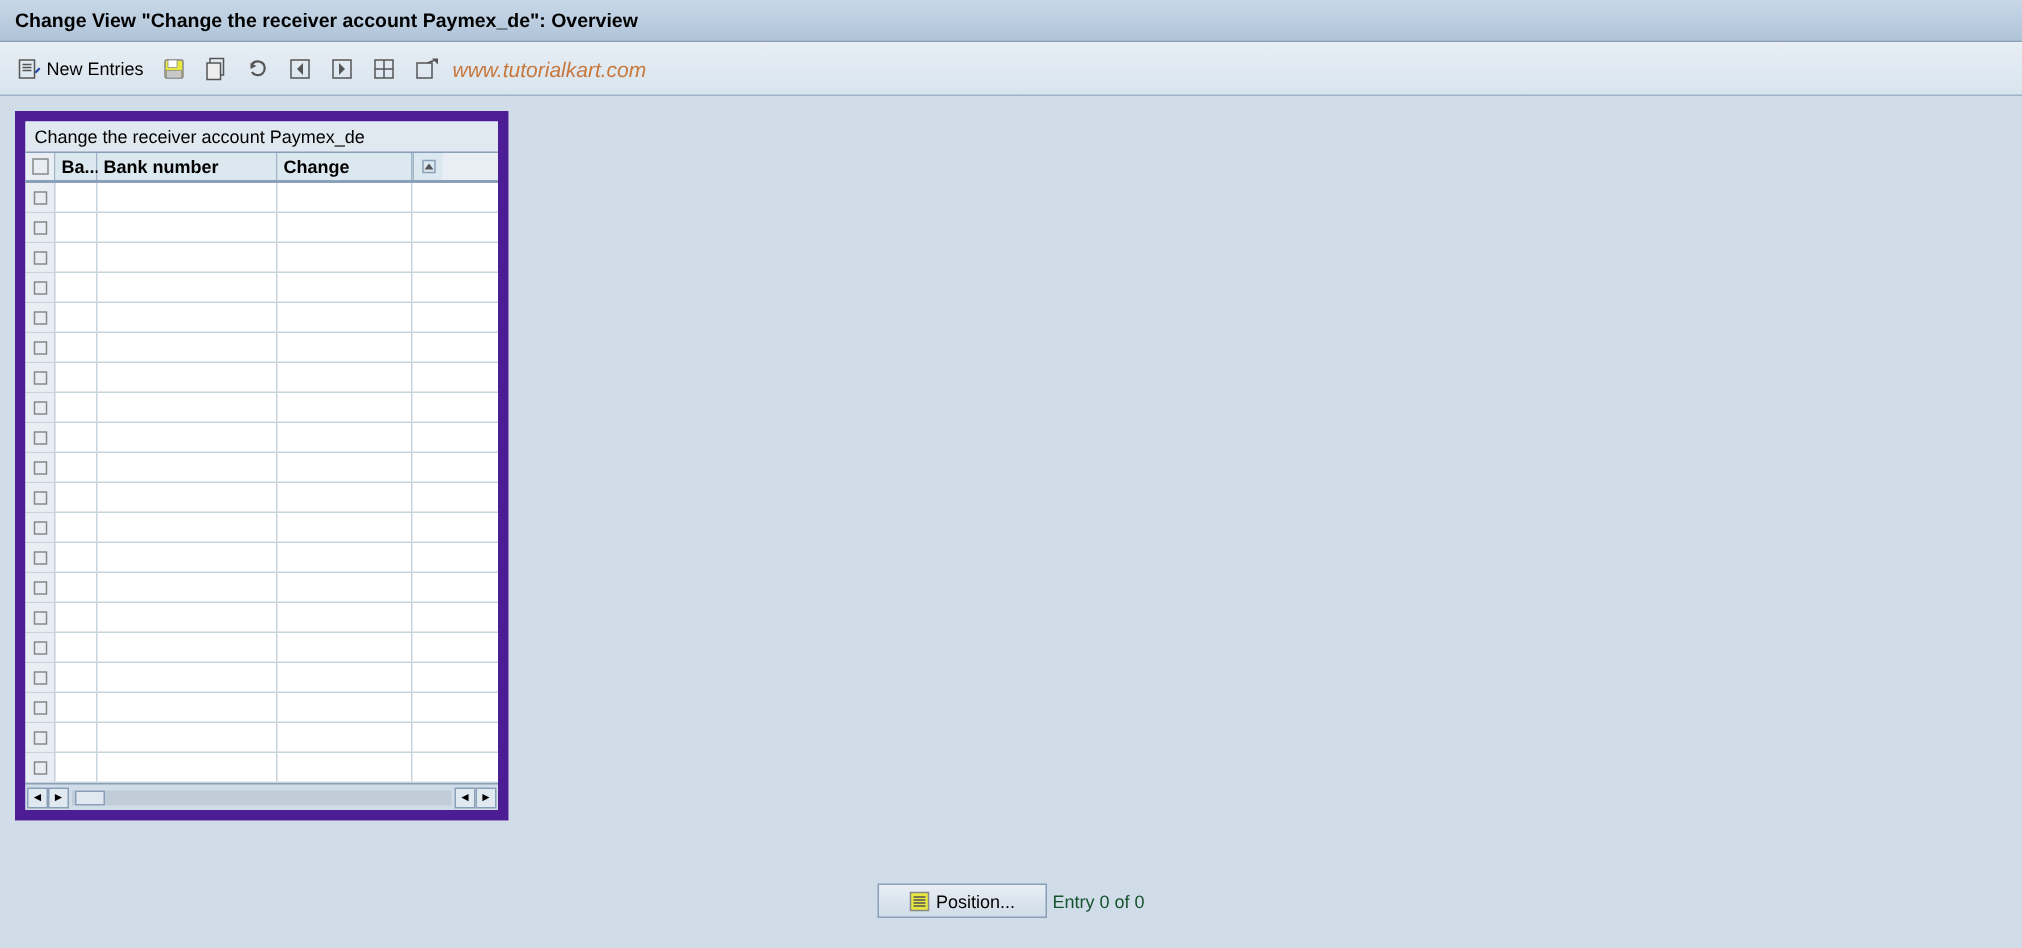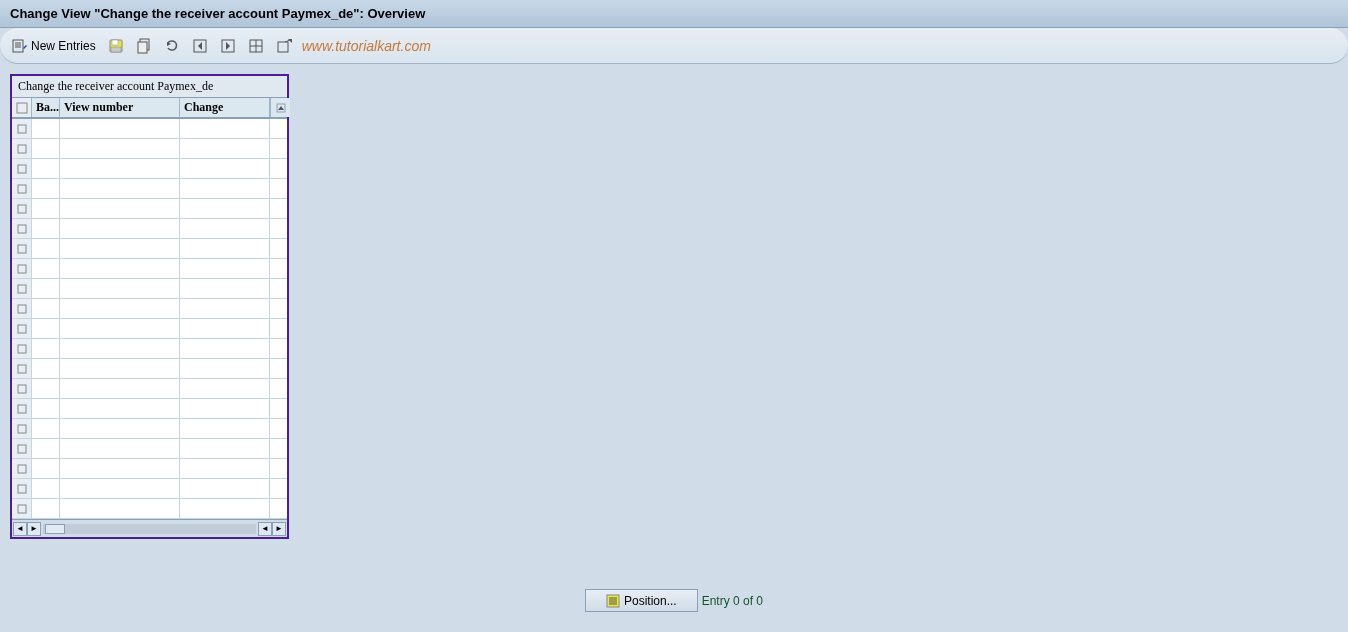--- a/index.html
+++ b/index.html
@@ -24,21 +24,20 @@
 
     
     #toolbar {
       background: linear-gradient(to bottom, #e8eef4, #d8e4ee);
       border-bottom: 1px solid #a0b4c8;
       padding: 4px 8px;
       display: flex;
       align-items: center;
       gap: 4px;
       height: 36px;
-      border-radius: 18px;
     }
 
     .toolbar-btn {
       display: flex;
       align-items: center;
       gap: 3px;
       padding: 2px 4px;
       background: transparent;
       border: none;
       cursor: pointer;
@@ -64,24 +63,23 @@
 
     
     #main-content {
       padding: 10px;
       background: #d0dce8;
     }
 
     
     #table-container {
       background: #fff;
-      border: 2px solid #4c1d95;
-      width: 279px;
+      border: 7px solid #4c1d95;
+      width: 329px;
       position: relative;
-      font-family: Liberation Serif, serif;
     }
 
     
     #table-header-label {
       background: #e0e8f0;
       border-bottom: 1px solid #8aa0b8;
       padding: 3px 6px;
       font-size: 12px;
       color: #000;
     }
@@ -325,21 +323,21 @@
     <div id="col-headers">
       <div class="col-header-checkbox">
         <svg width="12" height="12" viewBox="0 0 12 12">
           <rect x="1" y="1" width="10" height="10" fill="none" stroke="#888" stroke-width="1"></rect>
         </svg>
       </div>
       <div class="col-header col-ba">
         <span>Ba...</span>
       </div>
       <div class="col-header col-bank">
-        <span>View number</span>
+        <span>Bank number</span>
       </div>
       <div class="col-header col-account">
         <span>Change</span>
       </div>
 
       <div class="col-scroll-btn">
         <svg width="10" height="10" viewBox="0 0 10 10">
           <rect x="1" y="1" width="8" height="8" fill="#dce8f0" stroke="#8aa0b8" stroke-width="1"></rect>
           <polygon points="5,3 8,7 2,7" fill="#555"></polygon>
         </svg>

